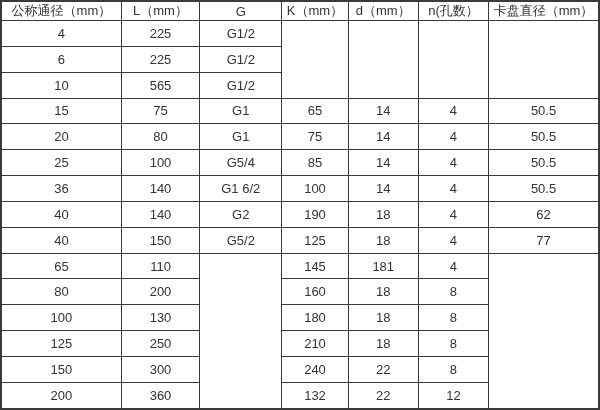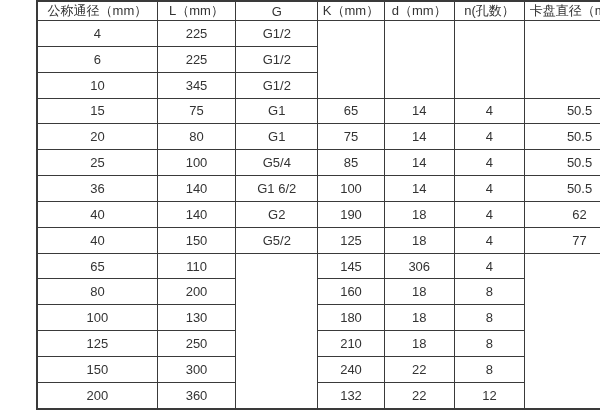--- a/index.html
+++ b/index.html
@@ -2,21 +2,20 @@
 <html><head>
 <meta charset="utf-8">
 <style>
   html, body { margin: 0; padding: 0; background: #ffffff; }
   .page {
     width: 600px;
     height: 410px;
     box-sizing: border-box;
     background: #ffffff;
     font-family: "Liberation Sans", "DejaVu Sans", sans-serif;
-    padding-left: 36px;
   }
   table.spec {
     border-collapse: collapse;
     table-layout: fixed;
     width: 600px;
     height: 410px;
     box-sizing: border-box;
     border: 2px solid #3a3a3a;
     font-size: 13px;
     color: #333333;
@@ -67,21 +66,21 @@
           <td rowspan="3"></td>
           <td rowspan="3"></td>
         </tr>
         <tr>
           <td>6</td>
           <td>225</td>
           <td>G1/2</td>
         </tr>
         <tr>
           <td>10</td>
-          <td>345</td>
+          <td>565</td>
           <td>G1/2</td>
         </tr>
         <tr>
           <td>15</td>
           <td>75</td>
           <td>G1</td>
           <td>65</td>
           <td>14</td>
           <td>4</td>
           <td>50.5</td>
@@ -129,21 +128,21 @@
           <td>125</td>
           <td>18</td>
           <td>4</td>
           <td>77</td>
         </tr>
         <tr>
           <td>65</td>
           <td>110</td>
           <td rowspan="6"></td>
           <td>145</td>
-          <td>306</td>
+          <td>181</td>
           <td>4</td>
           <td rowspan="6"></td>
         </tr>
         <tr>
           <td>80</td>
           <td>200</td>
           <td>160</td>
           <td>18</td>
           <td>8</td>
         </tr>

